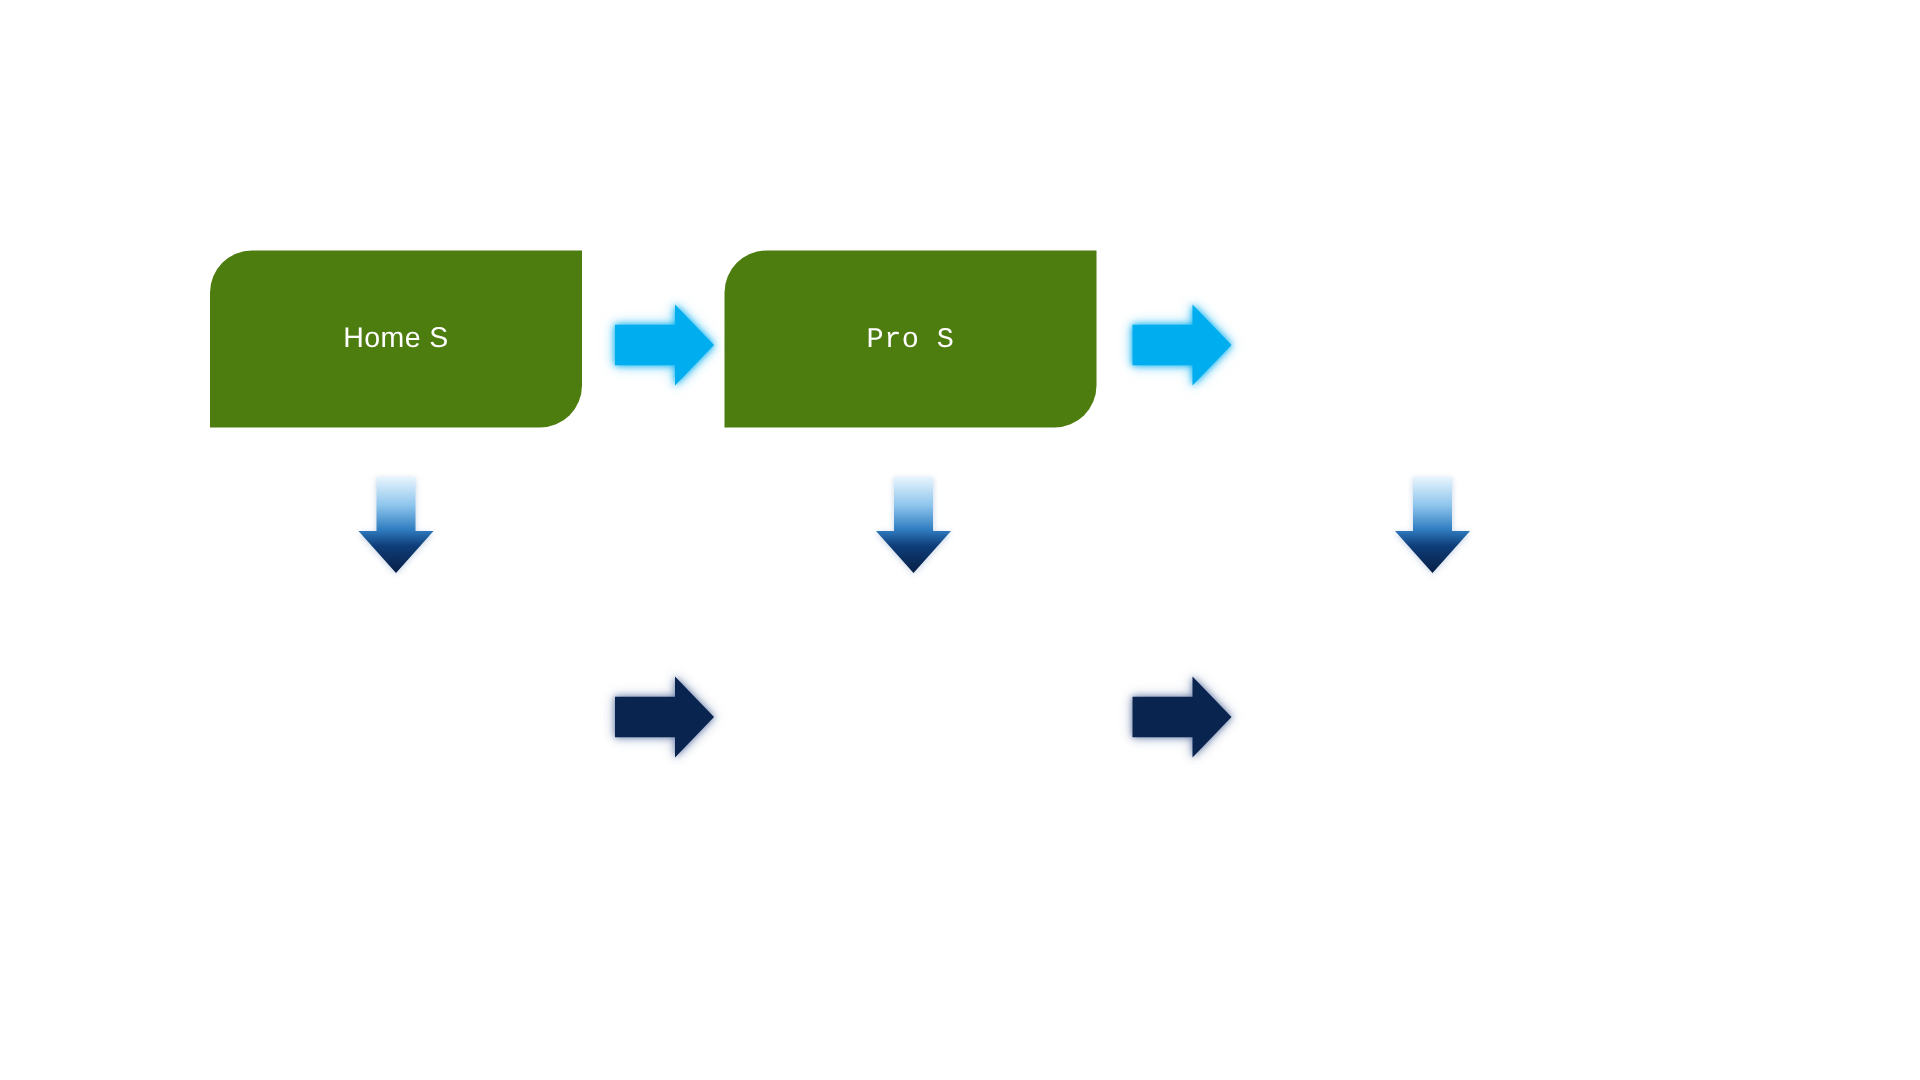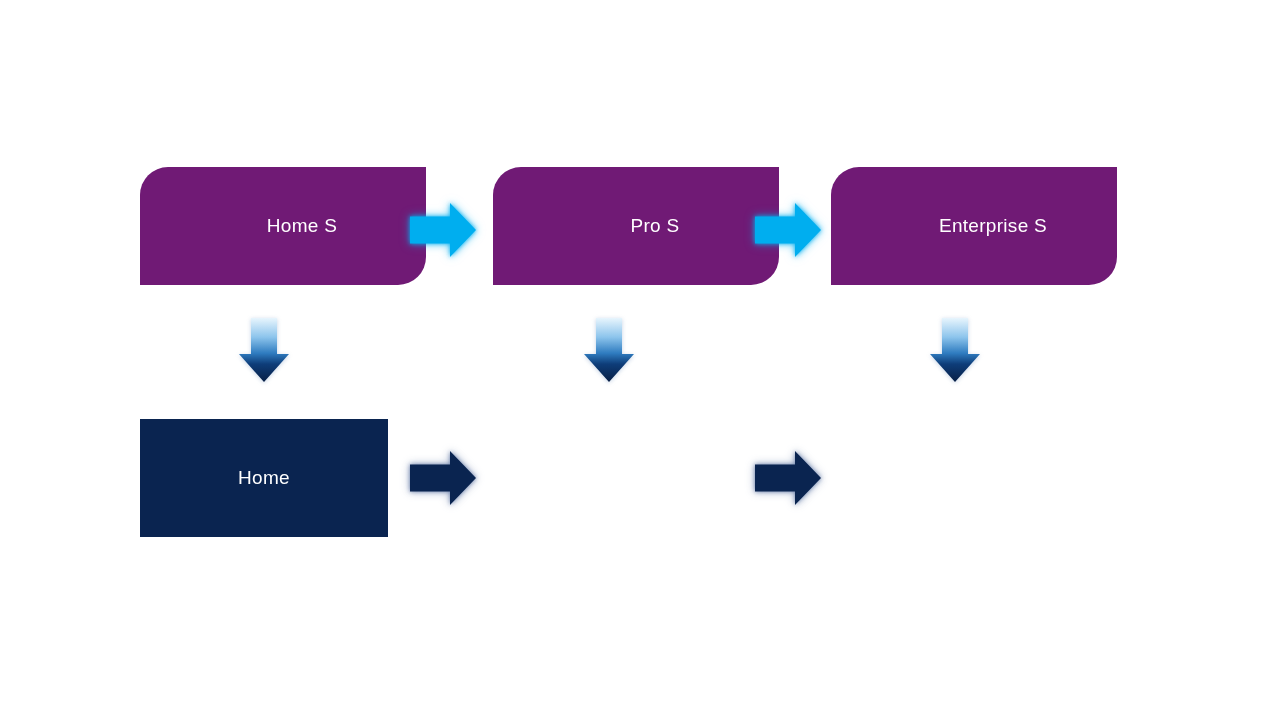--- a/index.html
+++ b/index.html
@@ -17,31 +17,30 @@
   .box {
     position: absolute;
     width: 248px;
     height: 118px;
     display: flex;
     align-items: center;
     justify-content: center;
   }
   .top-box {
     top: 167px;
-    background: #701a75;
+    background: #4d7c0f;
     border-radius: 28px 0 28px 0;
-    padding-left: 38px;
   }
   .bottom-box {
     top: 419px;
     background: #0a2450;
     border-radius: 0;
   }
   .col0 { left: 140px; }
-  .col1 { left: 493px; }
+  .col1 { left: 483px; font-family: Liberation Mono, monospace; }
   .col2 { left: 831px; }
   .box-label {
     color: #ffffff;
     font-size: 19px;
     font-weight: 400;
     letter-spacing: 0.3px;
     white-space: nowrap;
   }
   .h-arrow {
     position: absolute;
@@ -79,23 +78,20 @@
 </head>
 <body>
 
 <div class="canvas">
 
   <div class="box top-box col0">
     <span class="box-label">Home S</span>
   </div>
   <div class="box top-box col1">
     <span class="box-label">Pro S</span>
-  </div>
-  <div class="box top-box col2">
-    <span class="box-label">Enterprise S</span>
   </div>
 
   <div class="h-arrow h-arrow-top ha-row-top ha-gap0">
     <svg viewBox="0 0 66 54" xmlns="http://www.w3.org/2000/svg">
       <path d="M0,13.5 H40 V0 L66,27 L40,54 V40.5 H0 Z" fill="#00aeef"></path>
     </svg>
   </div>
   <div class="h-arrow h-arrow-top ha-row-top ha-gap1">
     <svg viewBox="0 0 66 54" xmlns="http://www.w3.org/2000/svg">
       <path d="M0,13.5 H40 V0 L66,27 L40,54 V40.5 H0 Z" fill="#00aeef"></path>
@@ -138,23 +134,20 @@
           <stop offset="0.3" stop-color="#8cc4ec"></stop>
           <stop offset="0.55" stop-color="#2f7cc0"></stop>
           <stop offset="0.72" stop-color="#0e3d79"></stop>
           <stop offset="1" stop-color="#081f45"></stop>
         </linearGradient>
       </defs>
       <path d="M12,0 H38 V36 H50 L25,64 L0,36 H12 Z" fill="url(#vg2)"></path>
     </svg>
   </div>
 
-  <div class="box bottom-box col0">
-    <span class="box-label">Home</span>
-  </div>
 
   <div class="h-arrow h-arrow-bottom ha-row-bottom ha-gap0">
     <svg viewBox="0 0 66 54" xmlns="http://www.w3.org/2000/svg">
       <path d="M0,13.5 H40 V0 L66,27 L40,54 V40.5 H0 Z" fill="#0a2450"></path>
     </svg>
   </div>
   <div class="h-arrow h-arrow-bottom ha-row-bottom ha-gap1">
     <svg viewBox="0 0 66 54" xmlns="http://www.w3.org/2000/svg">
       <path d="M0,13.5 H40 V0 L66,27 L40,54 V40.5 H0 Z" fill="#0a2450"></path>
     </svg>

